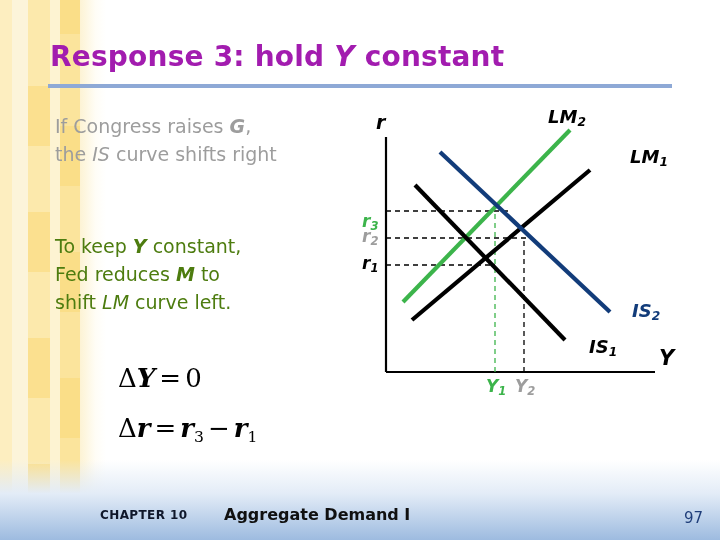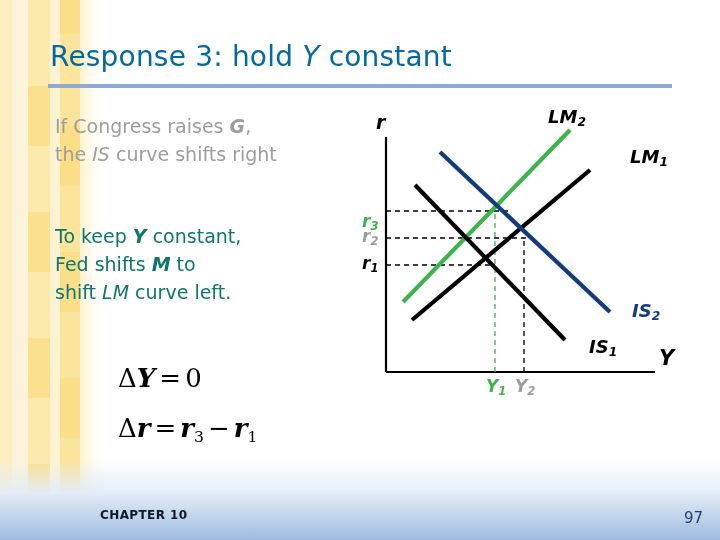--- a/index.html
+++ b/index.html
@@ -42,42 +42,42 @@
     position: absolute;
     background: rgba(250, 216, 120, 0.55);
   }
 
   
   .title {
     position: absolute;
     left: 50px; top: 40px;
     width: 620px;
     font-size: 28px;
-    font-weight: normal;
-    color: #0369a1;
+    font-weight: bold;
+    color: #a21caf;
     letter-spacing: 0.2px;
     white-space: nowrap;
   }
   .title .ital { font-style: italic; }
   .title-rule {
     position: absolute;
     left: 48px; top: 84px;
     width: 624px; height: 4px;
     background: #8ea9d6;
   }
 
   
   .para {
     position: absolute;
     font-size: 19px;
     line-height: 28px;
     white-space: pre-line;
   }
   .para.gray { color: #9d9d9d; }
-  .para.black { color: #0f766e; }
+  .para.black { color: #4d7c0f; margin-top: 10px; }
   .p1 { left: 55px; top: 112px; width: 320px; }
   .p2 { left: 55px; top: 222px; width: 320px; }
   .p3 { left: 55px; top: 330px; width: 320px; }
 
   .ital { font-style: italic; }
   .bi { font-style: italic; font-weight: bold; }
 
   
   .eqn {
     position: absolute;
@@ -162,21 +162,21 @@
     <div class="blk" style="left:60px;top:252px;width:20px;height:60px;"></div>
     <div class="blk" style="left:60px;top:378px;width:20px;height:60px;"></div>
   </div>
   <div class="stripe-fade"></div>
 
   <div class="title"><span>Response 3:  hold </span><span class="ital">Y</span><span> constant</span></div>
   <div class="title-rule"></div>
 
   <div class="para gray p1"><span>If Congress raises </span><span class="bi">G</span><span>,</span><br><span>the </span><span class="ital">IS</span><span> curve shifts right</span></div>
 
-  <div class="para black p2"><span>To keep </span><span class="bi">Y</span><span> constant,</span><br><span>Fed shifts </span><span class="bi">M</span><span> to</span><br><span>shift </span><span class="ital">LM</span><span> curve left.</span></div>
+  <div class="para black p2"><span>To keep </span><span class="bi">Y</span><span> constant,</span><br><span>Fed reduces </span><span class="bi">M</span><span> to</span><br><span>shift </span><span class="ital">LM</span><span> curve left.</span></div>
 
 
   <div class="eqn eq1"><span>Δ</span><span class="v">Y</span><span class="op">=</span><span>0</span></div>
 
   <div class="eqn eq2"><span>Δ</span><span class="v">r</span><span class="op">=</span><span class="v">r</span><sub>3</sub><span class="op">−</span><span class="v">r</span><sub>1</sub></div>
 
   <div class="chart">
     <svg width="350" height="310" viewBox="0 0 350 310">
       <g id="chart-axes">
           <line x1="26" y1="37" x2="26" y2="272" stroke="#000000" stroke-width="2.2"></line>
@@ -206,15 +206,16 @@
         <div class="axlabel" style="color: rgb(0, 0, 0); font-size: 18px; left: 188px; top: 6px;"><span>LM</span><sub>2</sub></div>
         <div class="axlabel" style="color: rgb(0, 0, 0); font-size: 18px; left: 212px; top: 236px; margin-left: 17px;"><span>IS</span><sub>1</sub></div>
         <div class="axlabel" style="color: rgb(18, 60, 122); font-size: 18px; left: 272px; top: 200px;"><span>IS</span><sub>2</sub></div>
         <div class="axlabel" style="color: rgb(0, 0, 0); font-size: 19px; left: 16px; top: 11px;">r</div>
         <div class="axlabel" style="color: rgb(0, 0, 0); font-size: 21px; left: 299px; top: 246px;">Y</div>
       </div>
   </div>
 
   <div class="footer-bar"></div>
   <div class="footer-chapter">CHAPTER 10</div>
+  <div class="footer-title">Aggregate Demand I</div>
   <div class="slide-num">97</div>
 
 </div>
 
 </body></html>

